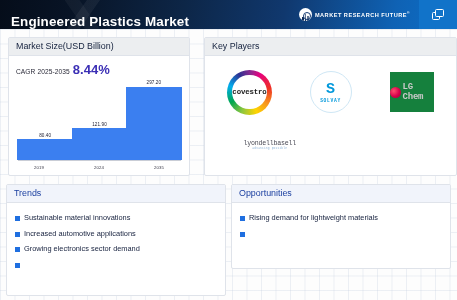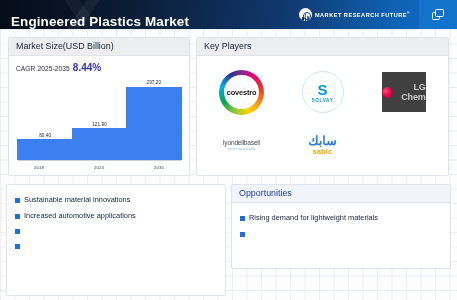--- a/index.html
+++ b/index.html
@@ -96,32 +96,32 @@
     background: #eceef0;
     border-bottom: 1px solid #dfe3ea;
     padding: 3px 7px 4px 7px;
     font-size: 8.9px; font-weight: normal;
     color: #14213d;
     white-space: nowrap;
   }
   .panel-head.accent { color: #1b3fa0; background: #f1f4fb; }
 
   #market-panel { left: 8px; top: 37px; width: 182px; height: 139px; }
-  #players-panel { left: 196px; top: 37px; width: 253px; height: 139px; }
+  #players-panel { left: 204px; top: 37px; width: 253px; height: 139px; }
   #trends-panel { left: 6px; top: 184px; width: 220px; height: 112px; }
   #opps-panel   { left: 231px; top: 184px; width: 220px; height: 85px; }
 
   
   .chart-body { position: relative; width: 100%; height: 118px; }
   .cagr {
     position: absolute; left: 7px; top: 6px;
     font-size: 6.6px; color: #2a2a38; white-space: nowrap;
     letter-spacing: 0.1px;
   }
-  .cagr b { font-size: 10px; color: #3b2fb5; margin-left: 3px; letter-spacing: 0; margin-top: 20px; }
+  .cagr b { font-size: 13px; color: #3b2fb5; margin-left: 3px; letter-spacing: 0; margin-top: 20px; }
 
   .plot {
     position: absolute; left: 9px; right: 8px; top: 24px; bottom: 13px;
   }
   .axis-line {
     position: absolute; left: 0; right: 0; bottom: 0;
     height: 1px; background: #c9cdd6;
   }
   .bars {
     position: absolute; left: 0; right: 0; top: 0; bottom: 1px;
@@ -142,20 +142,21 @@
   }
   .xlab {
     width: 30%; text-align: center;
     font-size: 4.3px; color: #3a3a48; letter-spacing: 0.1px;
   }
 
   
   .players-body {
     position: relative; width: 100%; height: 118px;
     padding: 6px 4px 9px 4px;
+    font-family: Liberation Mono, monospace;
   }
   .prow { display: flex; align-items: center; justify-content: space-around; }
   .prow.top { height: 60px; }
   .prow.bot { height: 46px; }
   .logo-slot { width: 33%; display: flex; align-items: center; justify-content: center; }
 
   
   .covestro {
     width: 45px; height: 45px; border-radius: 50%;
     background: conic-gradient(from 30deg,
@@ -178,22 +179,22 @@
     width: 42px; height: 42px; border-radius: 50%;
     border: 1.3px solid #cfe7f5; background: #ffffff;
     display: flex; flex-direction: column; align-items: center; justify-content: center;
     gap: 1px;
   }
   .solvay .mark { font-size: 15px; font-weight: bold; color: #0098db; line-height: 1; }
   .solvay .nm { font-size: 4.6px; color: #0098db; letter-spacing: 0.7px; font-weight: bold; }
 
   
   .lgchem {
-    width: 44px; height: 40px; background: #404040;
-    display: flex; align-items: center; justify-content: center; gap: 2px; text-align: right;
+    width: 44px; height: 40px; background: #15803d;
+    display: flex; align-items: center; justify-content: center; gap: 2px;
   }
   .lg-mark {
     width: 11px; height: 11px; border-radius: 50%;
     background: radial-gradient(circle at 34% 36%, #ff4d6d 0%, #d6004b 55%, #a00038 100%);
     flex: none;
   }
   .lg-txt { font-size: 9px; font-weight: bold; color: #c9c9c9; letter-spacing: -0.2px; }
 
   
   .lyondell { text-align: center; }
@@ -294,43 +295,39 @@
           </div>
         </div>
       </div>
       <div class="prow bot">
         <div class="logo-slot">
           <div class="lyondell">
             <div class="nm">lyondellbasell</div>
             <div class="sub">advancing possible</div>
           </div>
         </div>
-        <div class="logo-slot">
-          <div class="sabic">
-            <div class="ar">سابك</div>
-            <div class="en">sabic</div>
-          </div>
-        </div>
         <div class="logo-slot"></div>
       </div>
     </div>
   </div>
 
   <div class="panel" id="trends-panel">
+    <div class="panel-head accent">Trends</div>
     <div class="list-body">
       <div class="li">
         <div class="li-bullet"></div>
         <div class="li-text">Sustainable material innovations</div>
       </div>
       <div class="li">
         <div class="li-bullet"></div>
         <div class="li-text">Increased automotive applications</div>
       </div>
       <div class="li">
         <div class="li-bullet"></div>
+        <div class="li-text">Growing electronics sector demand</div>
       </div>
       <div class="li">
         <div class="li-bullet"></div>
       </div>
     </div>
   </div>
 
   <div class="panel" id="opps-panel">
     <div class="panel-head accent">Opportunities</div>
     <div class="list-body">

